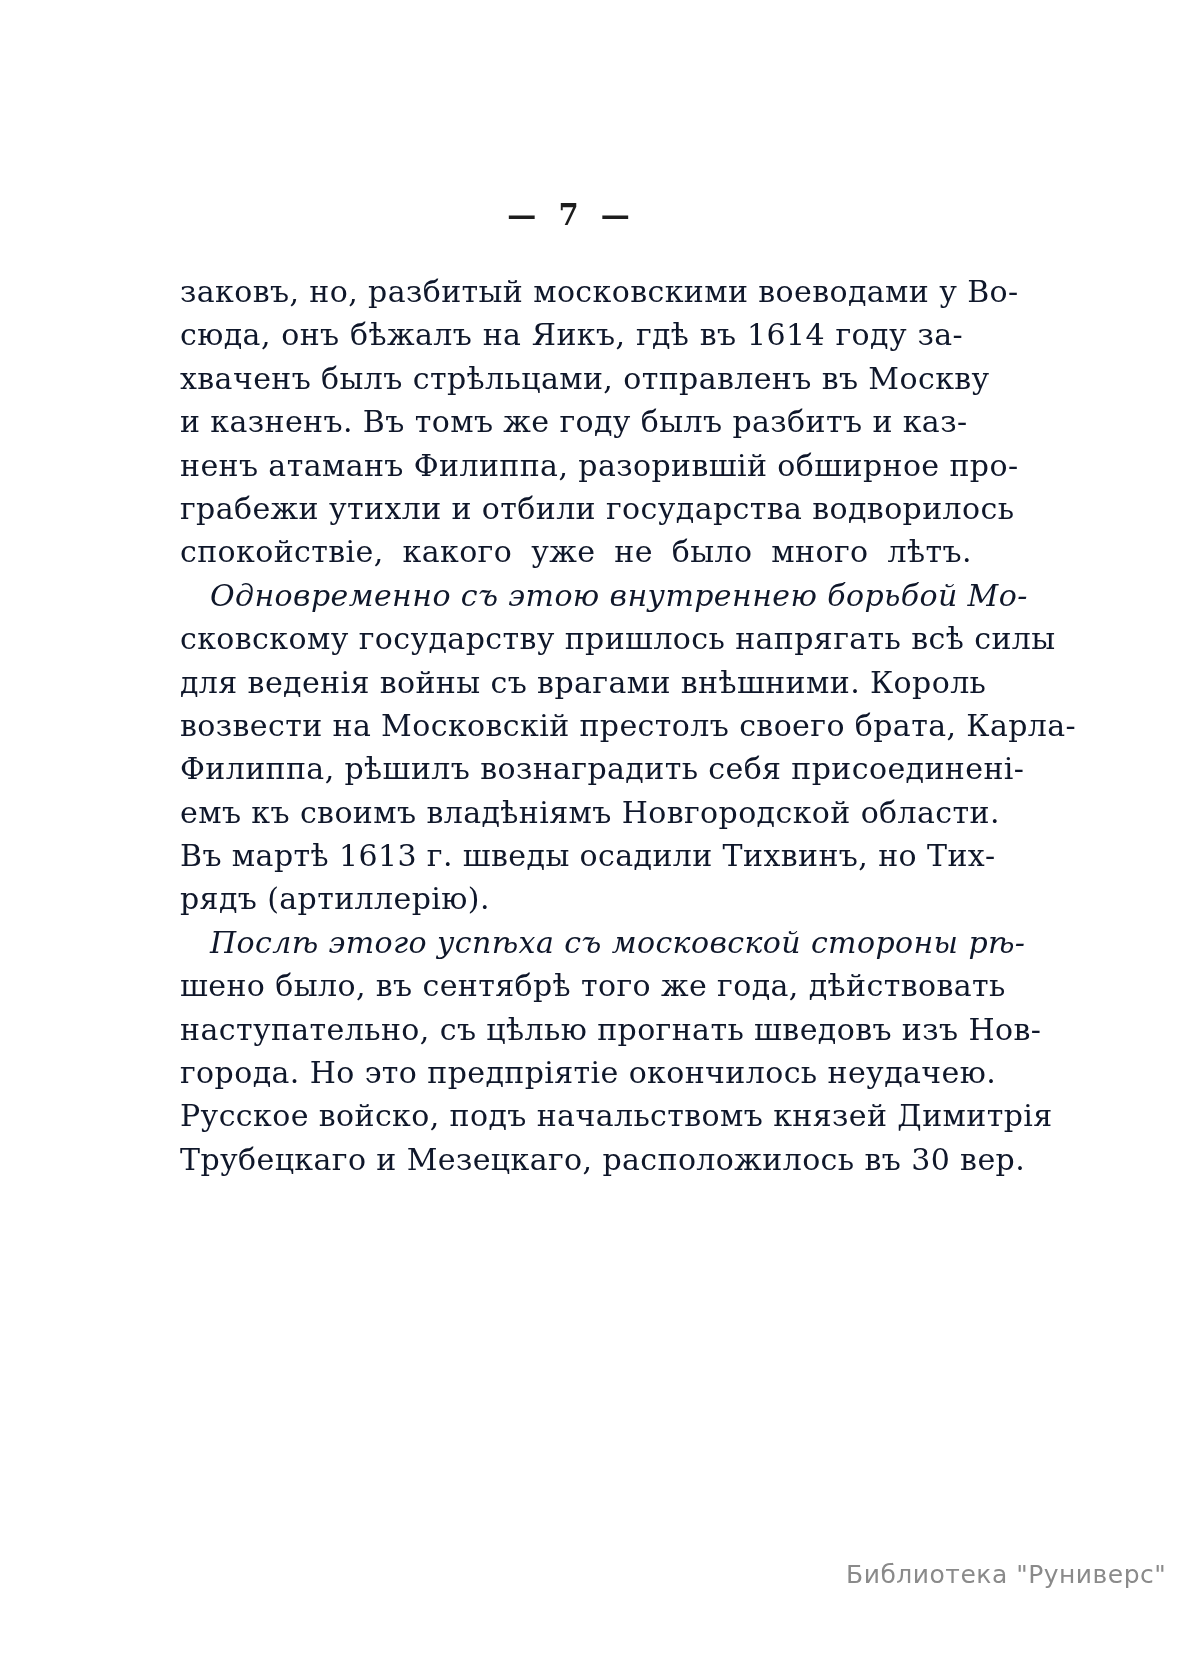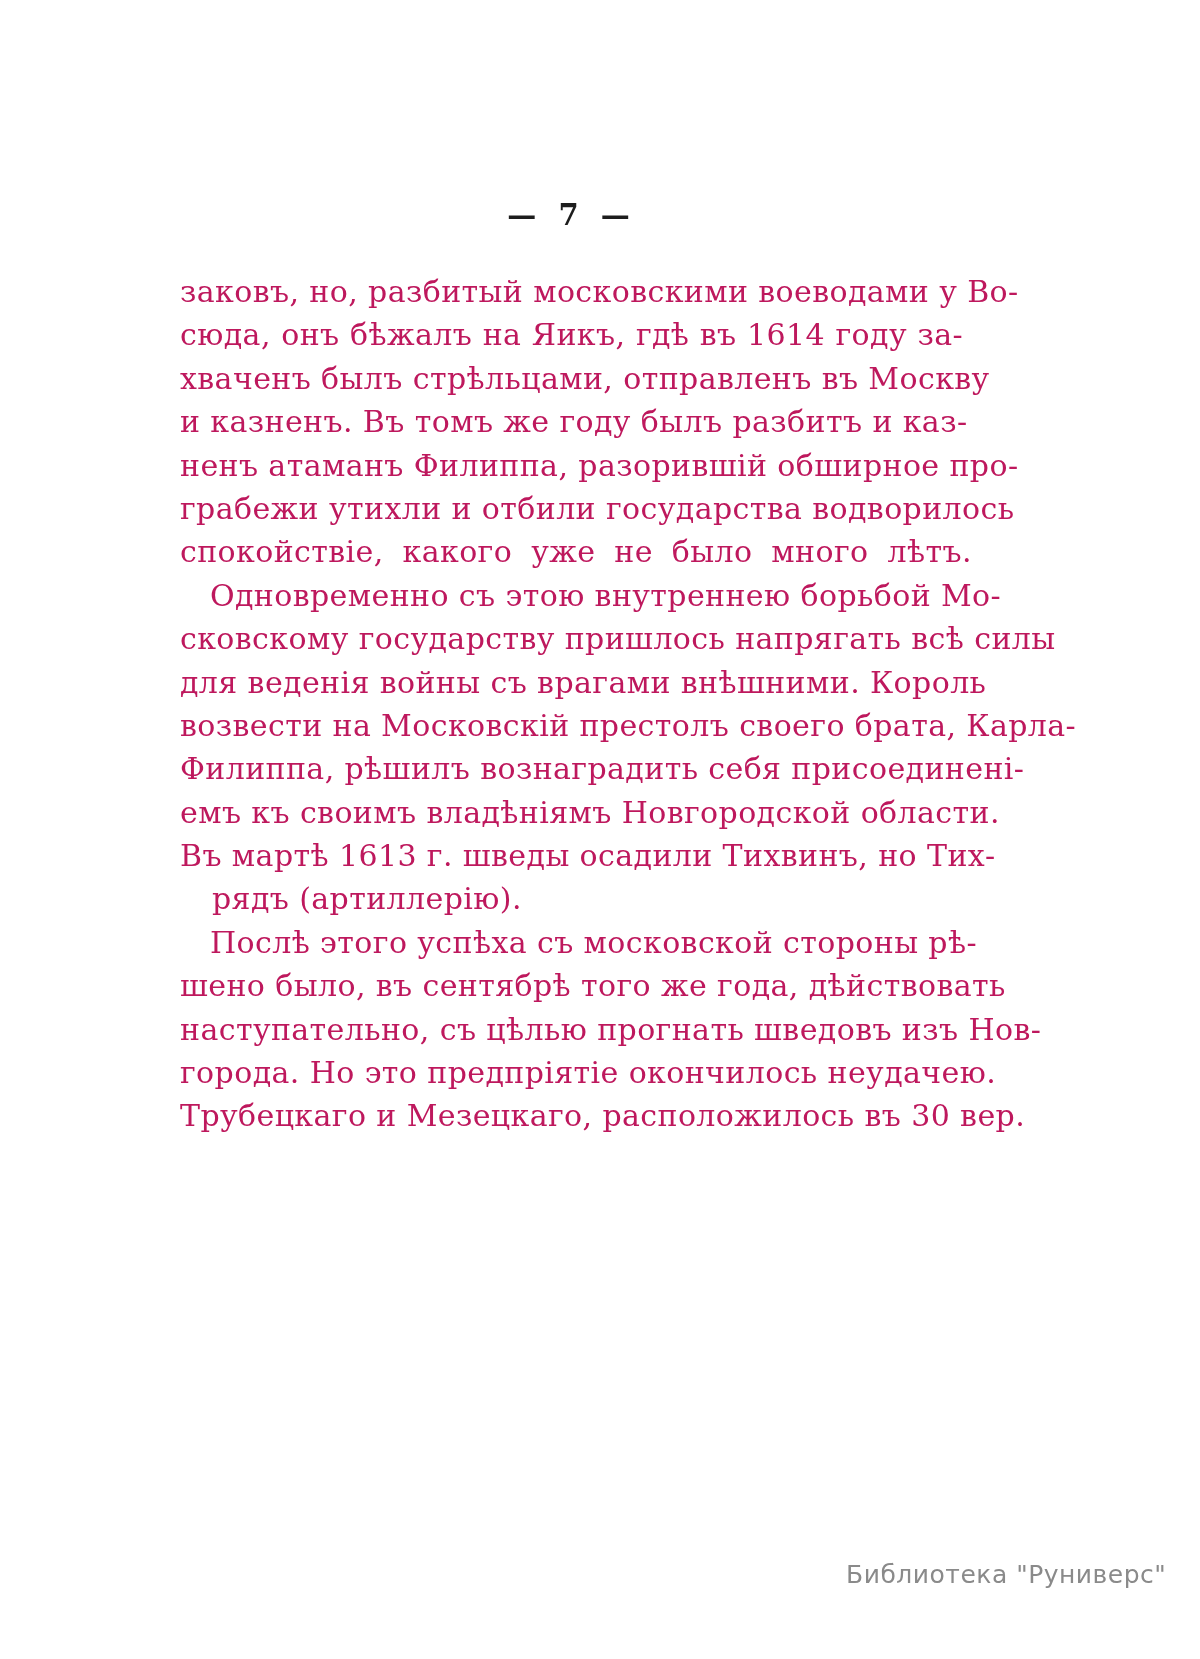--- a/index.html
+++ b/index.html
@@ -43,45 +43,45 @@
     margin: 0;
   }
   .line {
     text-align: justify;
     text-align-last: justify;
     white-space: nowrap;
     height: 43.4px;
   }
   .line.indent {
     text-indent: 30px;
+    font-style: italic;
   }
   .line.last-normal {
     text-align-last: left;
-    margin-left: 32px;
   }
   .line.last-loose {
     text-align-last: left;
     word-spacing: 9px;
   }
   .watermark {
     position: absolute;
     left: 846px;
     top: 1560px;
     font-family: "DejaVu Sans", sans-serif;
     font-size: 25px;
     letter-spacing: 0.5px;
   }
 </style>
 </head>
 <body style="background: rgb(255, 255, 255);">
 
 <div class="sheet">
   <div class="page-number" style="color: rgb(29, 29, 29);">— 7 —</div>
 
-  <div class="text-block" style="color: #be185d;">
+  <div class="text-block" style="color: #0f172a;">
       <div class="paragraph">
         <div class="line">заковъ, но, разбитый московскими воеводами у Во-</div>
         <div class="line">сюда, онъ бѣжалъ на Яикъ, гдѣ въ 1614 году за-</div>
         <div class="line">хваченъ былъ стрѣльцами, отправленъ въ Москву</div>
         <div class="line">и казненъ. Въ томъ же году былъ разбитъ и каз-</div>
         <div class="line">ненъ атаманъ Филиппа, разорившій обширное про-</div>
         <div class="line">грабежи утихли и отбили государства водворилось</div>
         <div class="line last-loose">спокойствіе, какого уже не было много лѣтъ.</div>
       </div>
       <div class="paragraph">
@@ -92,18 +92,19 @@
         <div class="line">Филиппа, рѣшилъ вознаградить себя присоединені-</div>
         <div class="line">емъ къ своимъ владѣніямъ Новгородской области.</div>
         <div class="line">Въ мартѣ 1613 г. шведы осадили Тихвинъ, но Тих-</div>
         <div class="line last-normal">рядъ (артиллерію).</div>
       </div>
       <div class="paragraph">
         <div class="line indent">Послѣ этого успѣха съ московской стороны рѣ-</div>
         <div class="line">шено было, въ сентябрѣ того же года, дѣйствовать</div>
         <div class="line">наступательно, съ цѣлью прогнать шведовъ изъ Нов-</div>
         <div class="line">города. Но это предпріятіе окончилось неудачею.</div>
+        <div class="line">Русское войско, подъ начальствомъ князей Димитрія</div>
         <div class="line">Трубецкаго и Мезецкаго, расположилось въ 30 вер.</div>
       </div>
     </div>
 
   <div class="watermark" style="color: rgb(138, 138, 138);">Библиотека "Руниверс"</div>
 </div>
 
 </body></html>

